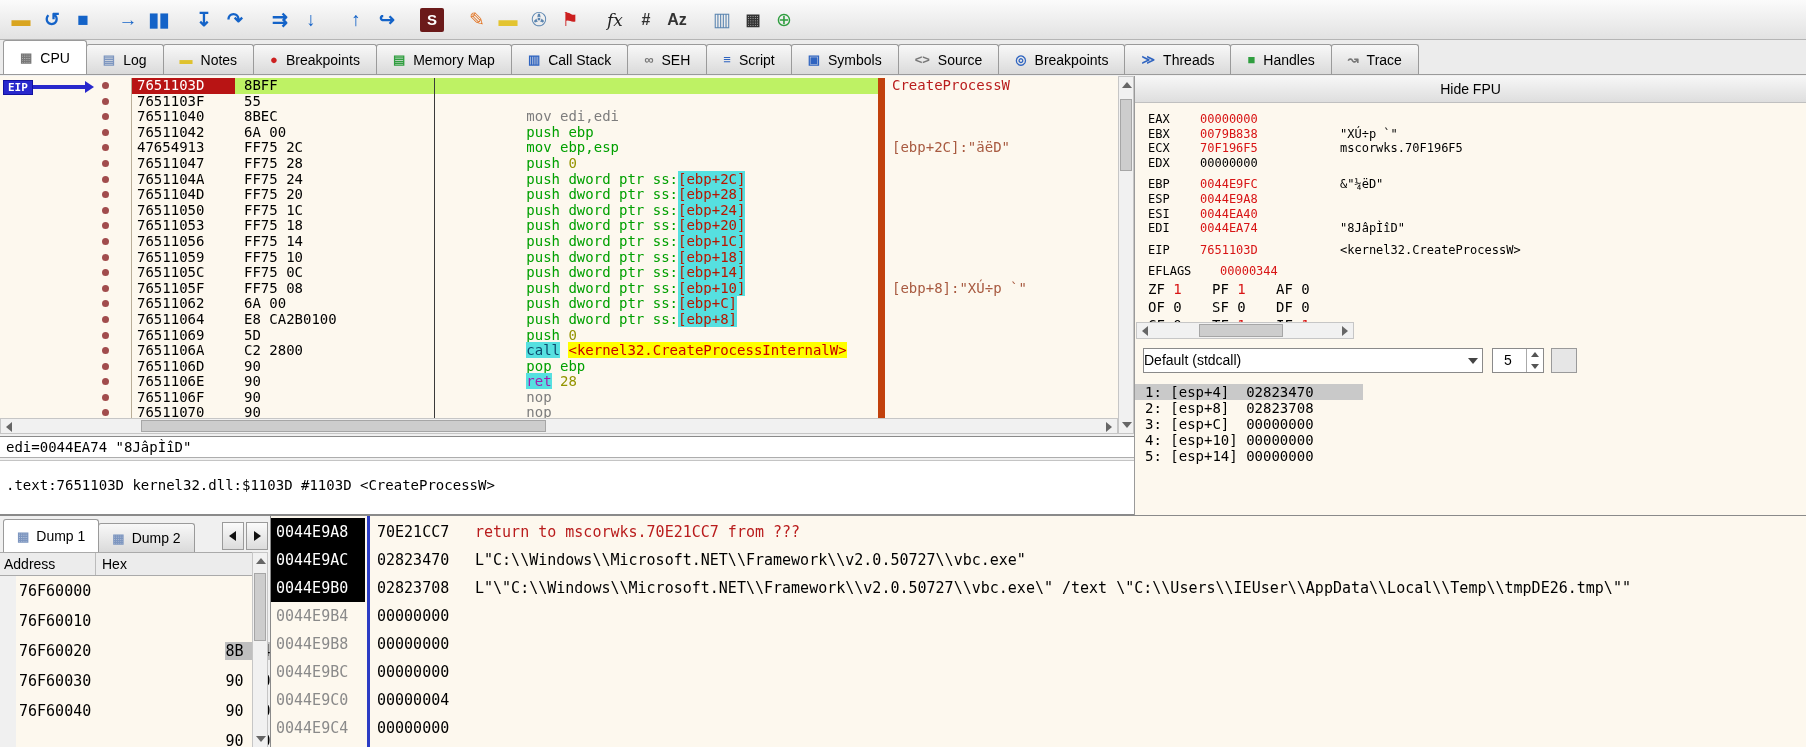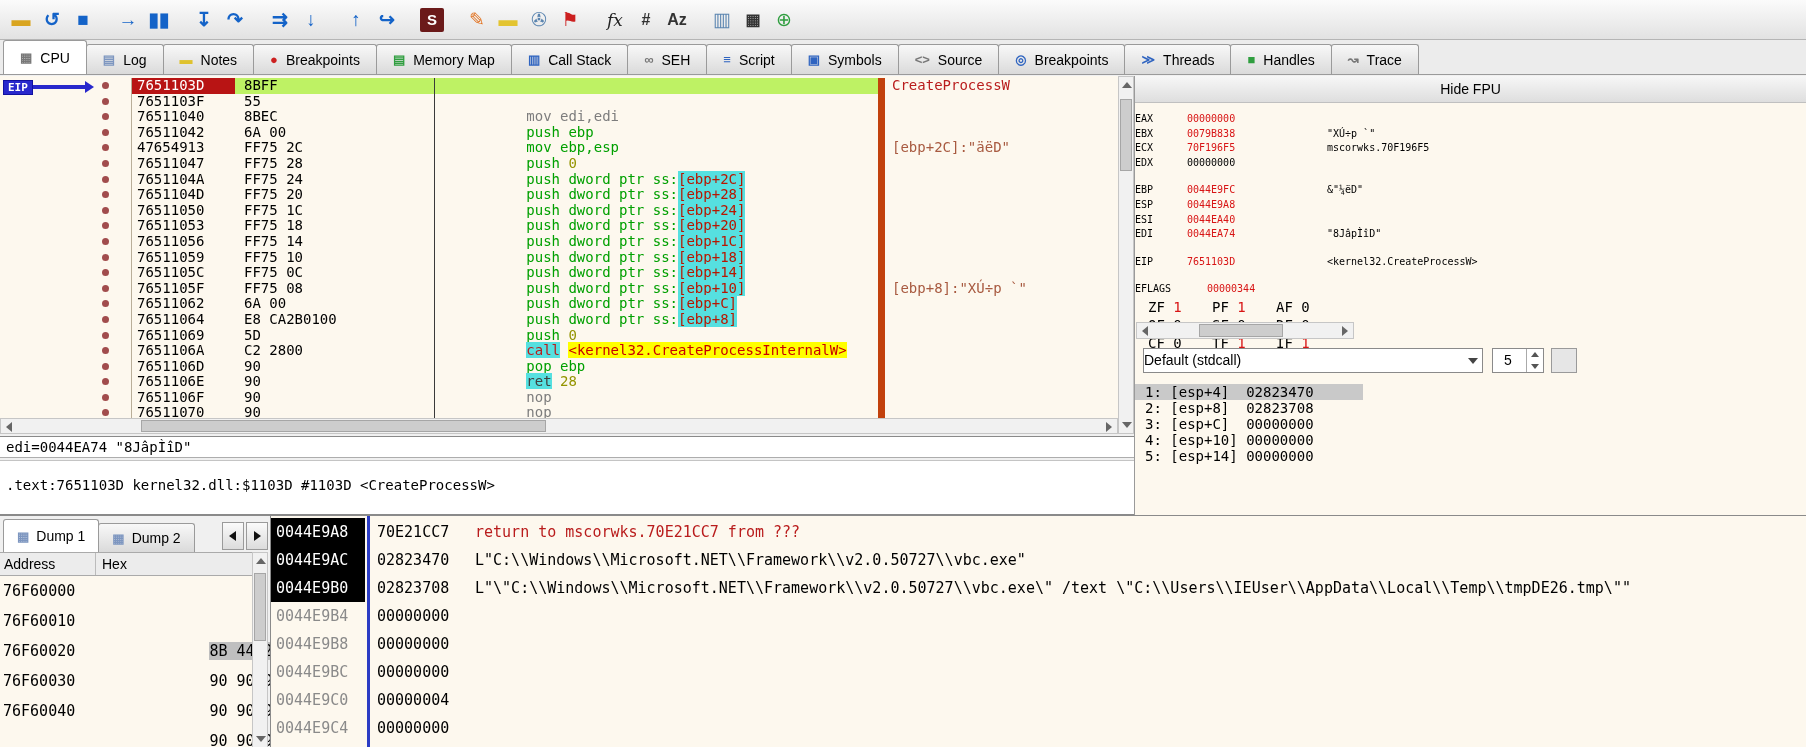--- a/index.html
+++ b/index.html
@@ -34,22 +34,22 @@
   .d-addr.bp{background:#b81414;color:#fff}
   .d-bytes{width:200px;flex:none;padding-left:9px;border-right:1px solid #3a3a3a;box-sizing:border-box}
   .d-ins{width:450px;flex:none;padding-left:7px;border-right:7px solid #c2410c;box-sizing:border-box}
   .d-cmt{flex:1;padding-left:7px}
   .drow.cur .d-bytes,.drow.cur .d-ins{background:#bef264}
   .seg.ins{color:#00a000}
   .seg.gray{color:#7d7d7d}
   .seg.num{color:#949400}
   .seg.plain{color:#000}
   .seg.mem{background:#56e0e0;color:#b81600}
-  .seg.callk{background:#56e0e0;color:#b91c1c}
-  .seg.retk{background:#56e0e0;color:#404040}
+  .seg.callk{background:#56e0e0;color:#0c4a6e}
+  .seg.retk{background:#56e0e0;color:#a21caf}
   .seg.target{background:#ffff00;color:#c80000}
   .cm-red{color:#b91c1c}
   .cm-br{color:#a85a40}
   
   #eip-widget{position:absolute;left:3px;top:4px;height:14px;display:flex;align-items:center;z-index:5}
   .eip-box{background:#2828cc;color:#fff;font:bold 11px "DejaVu Sans Mono",monospace;padding:0 4px;line-height:13px;border:1px solid #1111a0}
   .eip-line{width:52px;height:4px;background:#2828cc}
   .eip-head{width:0;height:0;border-left:9px solid #2828cc;border-top:6px solid transparent;border-bottom:6px solid transparent}
   
   .sb{background:#f1f1f1;border:1px solid #c6c6c6;box-sizing:border-box;position:absolute}
@@ -60,25 +60,25 @@
   .arr.left{border-top:5px solid transparent;border-bottom:5px solid transparent;border-right:6px solid #666;left:5px;top:3px}
   .arr.right{border-top:5px solid transparent;border-bottom:5px solid transparent;border-left:6px solid #666;right:5px;top:3px}
   #d-vscroll{left:1118px;top:76px;width:16px;height:358px}
   #d-vscroll .sb-thumb{left:1px;top:22px;width:12px;height:72px}
   #d-hscroll{left:0;top:418px;width:1118px;height:16px}
   #d-hscroll .sb-thumb{top:1px;left:140px;width:405px;height:12px}
   
   #regs{position:absolute;left:1134px;top:76px;width:672px;height:439px;background:#fdf8ee;border-left:1px solid #9a9a9a;box-sizing:border-box;overflow:hidden}
   #hidefpu{height:26px;background:linear-gradient(#f7f7f7,#dedede);border-bottom:1px solid #c0c0c0;text-align:center;font-size:14px;line-height:26px}
   #reg-rows{padding-top:9px}
-  .reg-row{display:flex;height:14.6px;line-height:14.6px;font-size:10px;white-space:pre;}
-  .reg-row.rgap{margin-top:13px}
+  .reg-row{display:flex;height:14.6px;line-height:14.6px;font-size:12px;white-space:pre;padding-left:13px}
+  .reg-row.rgap{margin-top:7px}
   .rn{width:52px}.rv{width:140px}.rx{}
   .v-red{color:#d81414}.v-blk{color:#000}
-  #eflags-row{margin-top:13px}
+  #eflags-row{margin-top:7px}
   #eflags-row .rn{width:72px}
   #flags{padding-left:13px;width:220px;margin-top:1px}
   .flag{display:inline-block;width:64px;font-size:14px;white-space:pre;font-family:"DejaVu Sans Mono",monospace;line-height:14.6px}
   .one{color:#d81414}.zero{color:#000}
   #r-hscroll{left:1136px;top:322px;width:218px;height:17px;z-index:6}
   #r-hscroll .sb-thumb{top:1px;left:62px;width:84px;height:13px}
   #callconv{position:absolute;left:1143px;top:348px;width:340px;height:25px;background:#fff;border:1px solid #8a8a8a;font-size:14px;line-height:23px;padding-left:0;box-sizing:border-box}
   #cc-arrow{position:absolute;right:4px;top:9px;width:0;height:0;border-left:5px solid transparent;border-right:5px solid transparent;border-top:6px solid #444}
   #argspin{position:absolute;left:1492px;top:348px;width:52px;height:25px;background:#fff;border:1px solid #8a8a8a;font-size:14px;line-height:23px;padding-left:11px;box-sizing:border-box}
   .spin-btns{position:absolute;right:0;top:0;width:16px;height:23px;border-left:1px solid #aaa}
@@ -97,21 +97,21 @@
   #dump-tabs{position:absolute;left:3px;top:2px;display:flex;align-items:flex-end;height:34px}
   .dtab{height:28px;display:flex;align-items:center;gap:7px;padding:0 13px;border:1px solid #9a9a9a;border-bottom:none;background:linear-gradient(#f8f8f8,#dadada);margin-right:-1px;font-size:14px;border-radius:3px 3px 0 0;cursor:default;white-space:nowrap}
   .dtab.active{background:#fff;height:32px;position:relative;z-index:2}
   #dump-nav{position:absolute;left:222px;top:6px;display:flex;gap:2px}
   .nav-btn{width:20px;height:26px;background:linear-gradient(#fafafa,#dcdcdc);border:1px solid #9a9a9a;position:relative}
   .nav-btn .tri-l{position:absolute;left:6px;top:8px;width:0;height:0;border-top:5px solid transparent;border-bottom:5px solid transparent;border-right:7px solid #111}
   .nav-btn .tri-r{position:absolute;left:7px;top:8px;width:0;height:0;border-top:5px solid transparent;border-bottom:5px solid transparent;border-left:7px solid #111}
   #dump-head{position:absolute;left:0;top:36px;width:252px;height:24px;background:#ececec;border-top:1px solid #aaa;border-bottom:1px solid #aaa;display:flex;font-size:14px;line-height:22px;box-sizing:border-box}
   .dh-addr{width:96px;border-right:1px solid #bbb;padding-left:4px;box-sizing:border-box}
   .dh-hex{padding-left:6px}
-  #dump-rows{position:absolute;left:0;top:60px;width:252px;height:172px;background:#fdf8ee}
+  #dump-rows{position:absolute;left:16px;top:60px;width:252px;height:172px;background:#fdf8ee}
   .dump-row{display:flex;height:30px;line-height:30px;font-size:15px;white-space:pre}
   .du-addr{width:96px;padding-left:3px;flex:none;box-sizing:border-box}
   .du-hex{padding-left:5px}
   .seg.sel{background:#bfbfbf}
   #dump-vscroll{left:252px;top:36px;width:16px;height:196px}
   #dump-vscroll .sb-thumb{left:1px;top:20px;width:12px;height:68px}
   
   #stack{position:absolute;left:270px;top:0;width:1536px;height:232px;background:#fdf8ee;border-left:1px solid #8a8a8a;box-sizing:border-box;overflow:hidden}
   .frameline{position:absolute;left:96px;top:0;bottom:0;width:3px;background:#2b3cc4}
   #stack-rows{position:relative;padding-top:2px}

